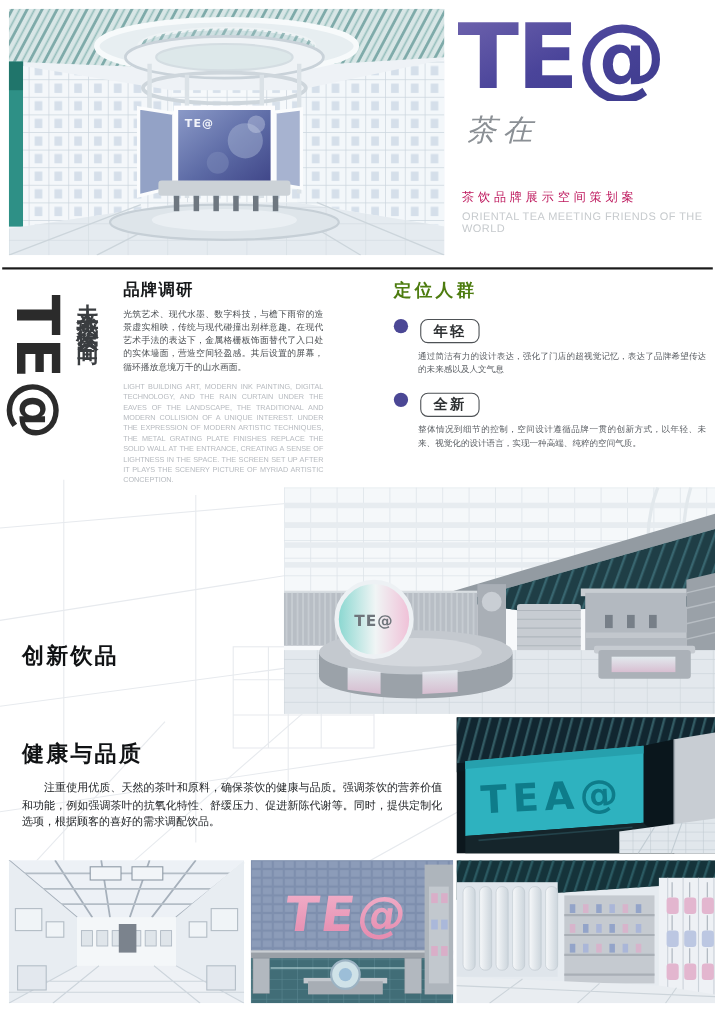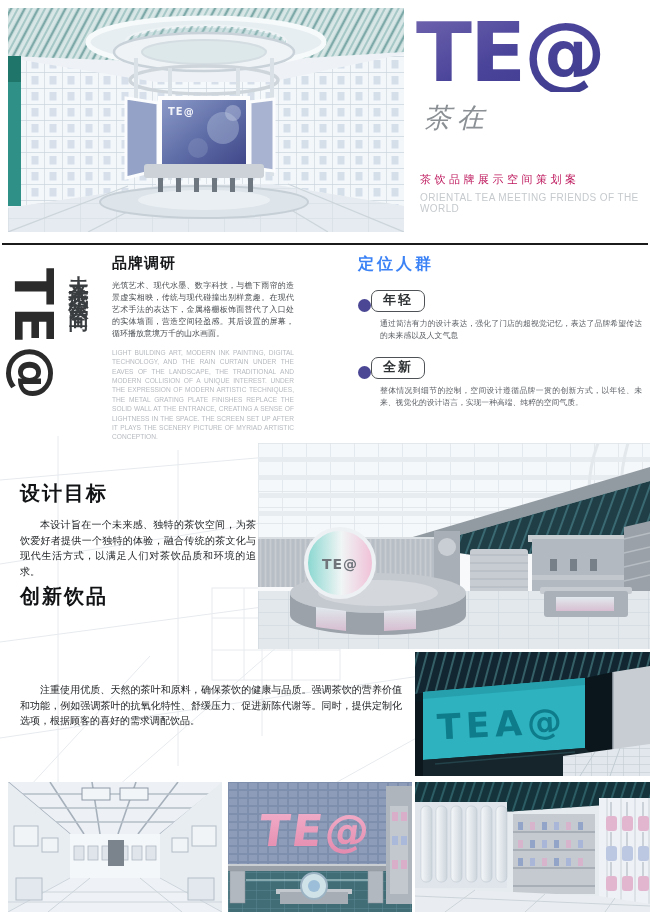--- a/index.html
+++ b/index.html
@@ -30,22 +30,22 @@
     font-size:20px;font-weight:600;letter-spacing:6px;color:#3a3d40;}
 
   
   .research{left:112px;top:254px;width:182px;}
   .research h3{margin:0;font-size:15px;font-weight:800;color:#17191b;letter-spacing:1px;}
   .research .cn{margin:7px 0 0;font-size:8px;line-height:1.5;color:#4a4e52;text-align:justify;}
   .research .en{margin:8px 0 0;font-size:6.6px;line-height:1.42;color:#b6babf;text-align:justify;}
 
   
   .audience{left:358px;top:254px;width:290px;}
-  .audience h3{margin:0;font-size:16px;font-weight:800;color:#3b82f6;letter-spacing:3px;}
-  .aud-row{display:flex;align-items:flex-end;gap:0;margin-top:15px;font-family:Liberation Mono, monospace;}
+  .audience h3{margin:0;font-size:16px;font-weight:800;color:#4d7c0f;letter-spacing:3px;}
+  .aud-row{display:flex;align-items:flex-start;gap:11px;margin-top:15px;}
   .dot{width:13px;height:13px;border-radius:50%;background:#4b4795;flex:0 0 auto;}
   .tag{border:1.6px solid #4e5256;border-radius:7px;padding:0 11px;height:20px;line-height:20px;
     font-size:13px;font-weight:700;color:#2e3133;letter-spacing:2px;}
   .aud-desc{margin:6px 0 0 22px;width:262px;font-size:7.8px;line-height:1.55;color:#5b5f64;text-align:justify;}
 
   
   .sec{z-index:2;}
   .sec h2{margin:0;font-size:20px;font-weight:900;color:#101214;letter-spacing:2px;}
   .sec p{margin:10px 0 0;font-size:10px;line-height:1.55;color:#202326;text-indent:2em;text-align:justify;}
   .sec1{left:20px;top:480px;width:236px;}
@@ -231,28 +231,25 @@
     <polygon points="58,164 88,168 88,188 58,184" fill="url(#pinkGrad)" opacity=".9"></polygon>
     <polygon points="126,168 158,166 158,186 126,188" fill="url(#pinkGrad)" opacity=".9"></polygon>
     <ellipse cx="120" cy="150" rx="60" ry="13" fill="#d4d8dd"></ellipse>
     <rect x="282" y="144" width="92" height="7" rx="2" fill="#c6cbd1"></rect>
     <rect x="286" y="148" width="84" height="26" rx="3" fill="#abb1b8"></rect>
     <rect x="298" y="154" width="58" height="14" fill="url(#pinkGrad)" opacity=".9"></rect>
     <circle cx="82" cy="120" r="34" fill="url(#discGrad)" stroke="#edf1f4" stroke-width="4"></circle>
     <text x="82" y="126" text-anchor="middle" font-size="14" font-weight="bold" letter-spacing="1" fill="#6f757b">TE@</text>
   </svg>
 
-  <div class="abs sec sec1">
-    <h2>设计目标</h2>
-    <p>本设计旨在一个未来感、独特的茶饮空间，为茶饮爱好者提供一个独特的体验，融合传统的茶文化与现代生活方式，以满足人们对茶饮品质和环境的追求。</p>
-  </div>
   <div class="abs sec sec2">
     <h2>创新饮品</h2>
   </div>
   <div class="abs sec sec3">
+    <h2>健康与品质</h2>
     <p>注重使用优质、天然的茶叶和原料，确保茶饮的健康与品质。强调茶饮的营养价值和功能，例如强调茶叶的抗氧化特性、舒缓压力、促进新陈代谢等。同时，提供定制化选项，根据顾客的喜好的需求调配饮品。</p>
   </div>
 
   <svg class="abs render" style="left:415px;top:652px" width="235" height="124" viewBox="0 0 235 124">
     <defs>
       <pattern id="yHatch" width="9" height="9" patternUnits="userSpaceOnUse" patternTransform="rotate(15)">
         <line x1="3" y1="0" x2="3" y2="9" stroke="#39656d" stroke-width="2"></line>
       </pattern>
       <pattern id="yTile" width="16" height="8" patternUnits="userSpaceOnUse">
         <path d="M16 0 H0 V8" fill="none" stroke="#bcc6ce" stroke-width="1"></path>

